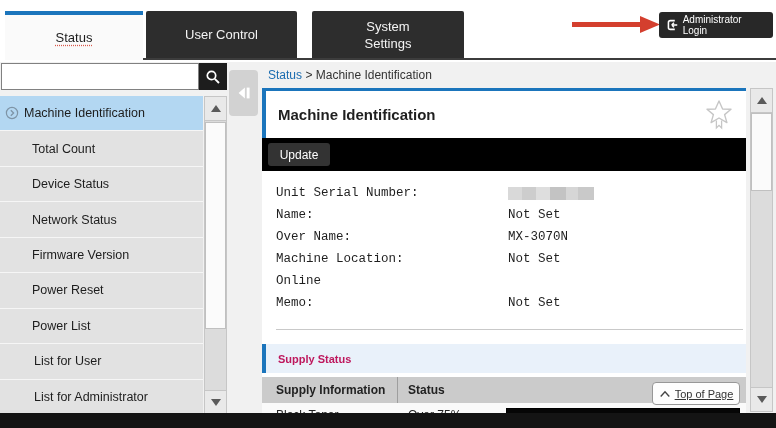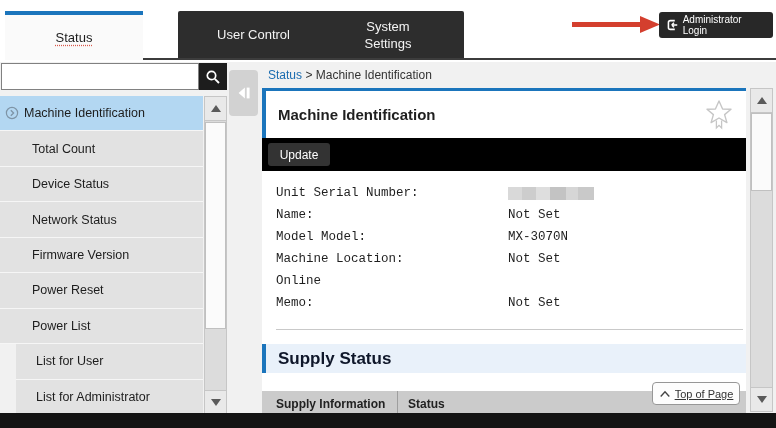--- a/index.html
+++ b/index.html
@@ -5,21 +5,21 @@
   * { margin:0; padding:0; box-sizing:border-box; }
   body { background:#fff; font-family:"Liberation Sans", sans-serif; }
   #screen { position:relative; width:776px; height:428px; background:#fff; overflow:hidden; }
 
   
   .tab { position:absolute; top:11px; height:49px; display:flex; align-items:center; justify-content:center;
          font-size:13px; text-align:center; cursor:default; }
   .tab-active { left:5px; width:138px; background:#fafafa; border-top:4px solid #1b75bc; color:#1e1e1e; }
   .tab-active .tab-label { text-decoration:underline dotted #d9594c; text-underline-offset:3px; }
   .tab-dark { background:#2d2d2d; color:#f4f4f4; border-radius:2px 2px 0 0; white-space:pre-line; line-height:1.25; }
-  #tab-user { left:146px; width:151px;margin-left:32px; }
+  #tab-user { left:146px; width:151px; }
   #tab-system { left:312px; width:152px; }
   .tabline { position:absolute; left:143px; top:58px; width:633px; height:2px; background:#3c3c3c; }
 
   
   .admin-btn { position:absolute; left:659px; top:12px; width:114px; height:25px; background:#282828; border-radius:3px;
                display:flex; align-items:center; gap:4px; padding:13px 6px; color:#fff; font-size:10px; cursor:pointer; }
   .red-arrow { position:absolute; left:570px; top:16px; }
 
   
   .content-bg { position:absolute; left:0; top:62px; width:776px; height:351px; background:#f1f1f1; }
@@ -33,21 +33,21 @@
 
   
   .collapse-handle { position:absolute; left:229px; top:70px; width:29px; height:46px; background:#d2d2d2;
                      border-radius:4px; display:flex; align-items:center; justify-content:center; cursor:pointer; }
 
   
   .sidebar { position:absolute; left:0; top:96px; width:203px; height:319px; display:grid;
              grid-template-rows:repeat(9,1fr); }
   .side-item { background:#e2e2e2; border-bottom:1px solid #f6f6f6; display:flex; align-items:center;
                padding-left:32px; font-size:12.5px; color:#1d1d1d; cursor:pointer; position:relative; }
-  .side-item.sub { padding-left:20px;margin-left:16px; }
+  .side-item.sub { padding-left:34px; }
   .side-item.selected { background:#b3d7f2; padding-left:24px; }
   .side-item.selected .sel-icon { position:absolute; left:5px; top:50%; transform:translateY(-50%); }
 
   
   .vscroll { position:absolute; width:23px; background:#dcdcdc; border:1px solid #c6c6c6; }
   .vs-btn { position:absolute; left:0; width:21px; height:24px; background:#e9e9e9; border-bottom:1px solid #c6c6c6;
             display:flex; align-items:center; justify-content:center; cursor:pointer; }
   .vs-btn.bottom { border-bottom:none; border-top:1px solid #c6c6c6; }
   .tri-up { width:0; height:0; border-left:5px solid transparent; border-right:5px solid transparent; border-bottom:7px solid #5a5a5a; }
   .tri-down { width:0; height:0; border-left:5px solid transparent; border-right:5px solid transparent; border-top:7px solid #5a5a5a; }
@@ -70,22 +70,22 @@
 
   .fields { padding:11px 4px 0 14px;font-family:Liberation Mono, monospace; }
   .field-row { display:flex; height:22px; align-items:center; }
   .field-label { width:232px; font-size:12.5px; color:#1f1f1f; }
   .field-value { font-size:12.5px; color:#1f1f1f; }
   .redacted { width:86px; height:13px;
     background:linear-gradient(90deg,#d9d9d9 0 14px,#cdcdcd 14px 28px,#dedede 28px 42px,#c3c3c3 42px 58px,#d6d6d6 58px 70px,#c9c9c9 70px 86px); }
 
   .divider { margin:15px 3px 0 14px; border-top:1px solid #c9c9c9; }
   .supply-header { margin-top:14px; height:29px; background:#e9f1fa; border-left:4px solid #1b75bc;
-                   display:flex; align-items:center; padding-left:12px; font-size:17px; font-weight:600; color:#0f172a; }
-  .supply-thead { margin-top:18px; height:26px; background:#cbcbcb; display:flex; align-items:center; font-size:12px; font-weight:600; color:#222; }
+                   display:flex; align-items:center; padding-left:12px; font-size:11px; font-weight:600; color:#be185d; }
+  .supply-thead { margin-top:4px; height:26px; background:#cbcbcb; display:flex; align-items:center; font-size:12px; font-weight:600; color:#222; }
   .th-info { width:136px; padding-left:14px; border-right:1px solid #9e9e9e; line-height:26px; height:26px; }
   .th-status { padding-left:10px; flex:1; }
   .supply-row { display:flex; align-items:flex-start; font-size:12px; color:#222; background:#fafafa; padding-top:5px; height:30px; }
   .td-name { width:136px; padding-left:14px; }
   .td-status { width:108px; padding-left:10px; }
   .toner-bar { flex:1; height:14px; background:#060606; margin-right:6px; border:1px solid #000; }
 
   .top-of-page { position:absolute; right:6px; top:294px; width:88px; height:23px; background:#fdfdfd;
                  border:1px solid #979797; border-radius:4px; display:flex; align-items:center; justify-content:center;
                  gap:4px; font-size:11px; color:#333; cursor:pointer; z-index:5;text-decoration:underline; }
@@ -203,21 +203,21 @@
     <div class="fields">
       <div class="field-row">
         <span class="field-label">Unit Serial Number:</span>
         <span class="redacted"></span>
       </div>
       <div class="field-row">
         <span class="field-label">Name:</span>
         <span class="field-value">Not Set</span>
       </div>
       <div class="field-row">
-        <span class="field-label">Model Model:</span>
+        <span class="field-label">Over Name:</span>
         <span class="field-value">MX-3070N</span>
       </div>
       <div class="field-row">
         <span class="field-label">Machine Location:</span>
         <span class="field-value">Not Set</span>
       </div>
       <div class="field-row">
         <span class="field-value">Online</span>
       </div>
       <div class="field-row">

